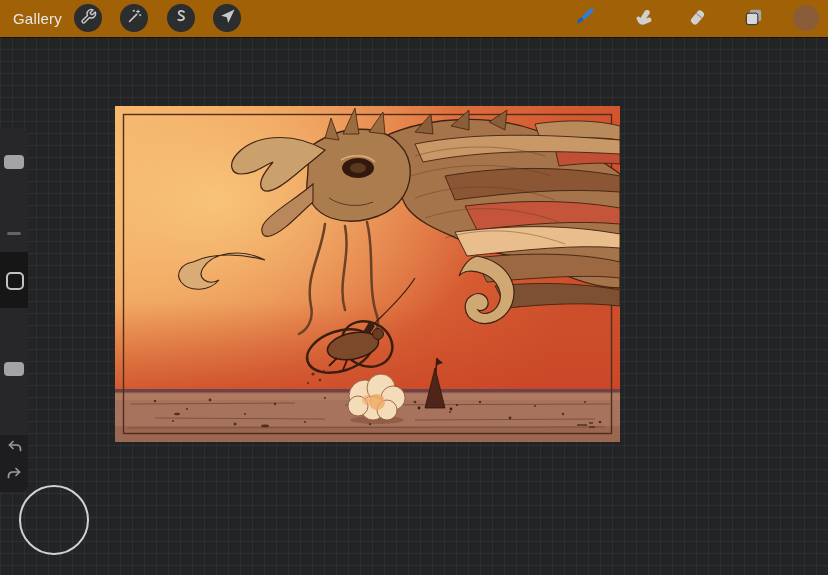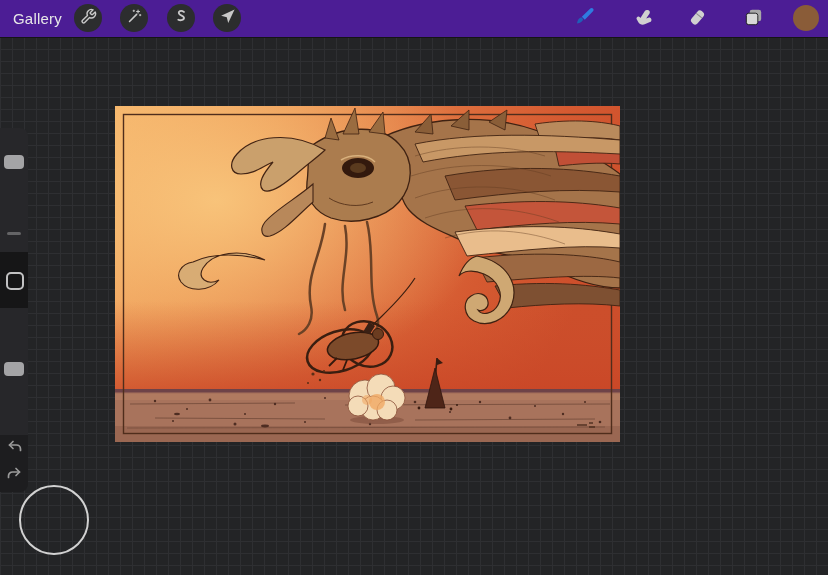--- a/index.html
+++ b/index.html
@@ -10,21 +10,21 @@
   .canvas-area{position:absolute;left:0;top:37px;width:828px;height:538px;
     background-color:#232426;
     background-image:linear-gradient(#2e2f32 1px,transparent 1px),
                      linear-gradient(90deg,#2e2f32 1px,transparent 1px);
     background-size:12px 12px;}
 
   .artwork{position:absolute;left:115px;top:69px;width:505px;height:336px;}
   .artwork svg{display:block;}
 
   
-  .topbar{position:absolute;left:0;top:0;width:828px;height:37px;background:#4c1d95;
+  .topbar{position:absolute;left:0;top:0;width:828px;height:37px;background:#a16207;
     border-bottom:1px solid #151515;display:flex;align-items:center;z-index:10;}
   .gallery{color:#e8e8e8;font-size:15px;margin-left:13px;letter-spacing:.2px;}
   .tool-circle{position:absolute;top:4px;width:28px;height:28px;border-radius:50%;
     background:#2c2d2e;display:flex;align-items:center;justify-content:center;}
   .tc1{left:74px}.tc2{left:120px}.tc3{left:167px}.tc4{left:213px}
   .right-tool{position:absolute;top:6px;width:26px;height:26px;display:flex;
     align-items:center;justify-content:center;}
   .rt1{left:572px}.rt2{left:630px}.rt3{left:684px}.rt4{left:740px}
   .color-swatch{position:absolute;left:793px;top:5px;width:26px;height:26px;
     border-radius:50%;background:#8a5c38;}

